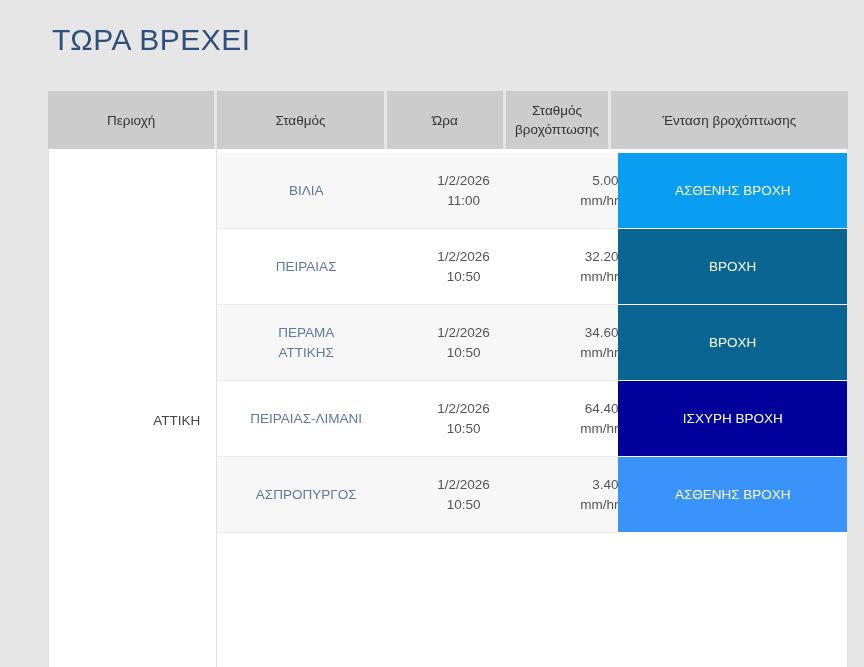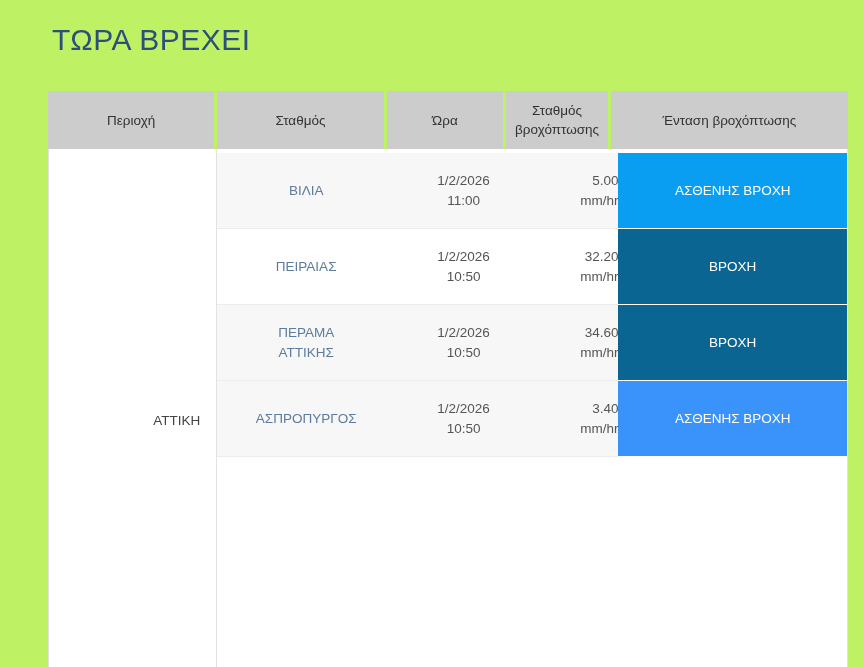--- a/index.html
+++ b/index.html
@@ -6,21 +6,21 @@
   html, body {
     margin: 0; padding: 0;
     width: 864px; height: 667px;
     background: #ffffff;
     font-family: "Liberation Sans", sans-serif;
     overflow: hidden;
   }
   .page {
     width: 864px; height: 667px;
     position: relative;
-    background: #bef264;
+    background: #e5e5e5;
   }
   .page-title {
     position: absolute;
     left: 52px; top: 20px;
     font-size: 30px;
     font-weight: 400;
     color: #2d4f7c;
     letter-spacing: 0.5px;
     line-height: 40px;
     white-space: nowrap;
@@ -217,20 +217,36 @@
                     <span class="sub">10:50</span>
                   </td>
                   <td class="c-rate">
                     <span class="sub">34.60</span>
                     <span class="sub">mm/hr</span>
                   </td>
                   <td class="c-intensity">
                     <div class="int-badge" style="background: rgb(11, 101, 147);">ΒΡΟΧΗ</div>
                   </td>
                 </tr>
+                <tr class="even">
+                  <td class="c-station">
+                    <span class="sub">ΠΕΙΡΑΙΑΣ-ΛΙΜΑΝΙ</span>
+                  </td>
+                  <td class="c-time">
+                    <span class="sub">1/2/2026</span>
+                    <span class="sub">10:50</span>
+                  </td>
+                  <td class="c-rate">
+                    <span class="sub">64.40</span>
+                    <span class="sub">mm/hr</span>
+                  </td>
+                  <td class="c-intensity">
+                    <div class="int-badge" style="background: rgb(0, 0, 155);">ΙΣΧΥΡΗ ΒΡΟΧΗ</div>
+                  </td>
+                </tr>
                 <tr class="odd">
                   <td class="c-station">
                     <span class="sub">ΑΣΠΡΟΠΥΡΓΟΣ</span>
                   </td>
                   <td class="c-time">
                     <span class="sub">1/2/2026</span>
                     <span class="sub">10:50</span>
                   </td>
                   <td class="c-rate">
                     <span class="sub">3.40</span>

